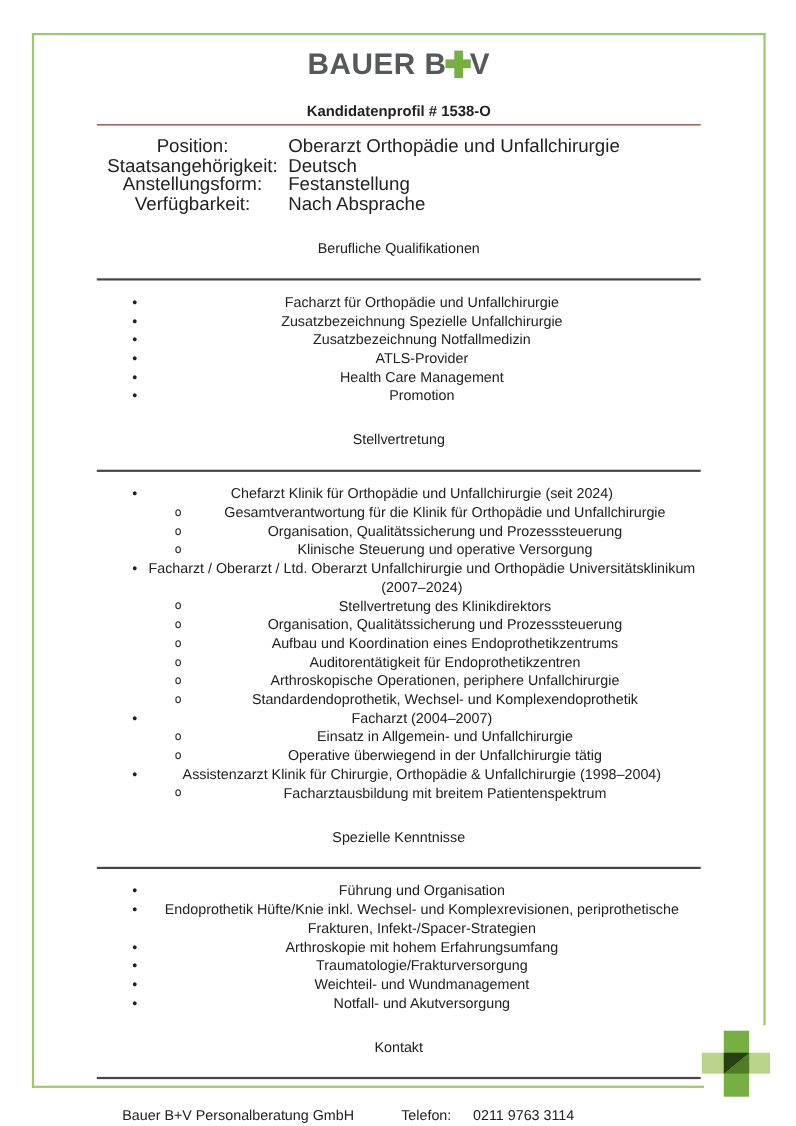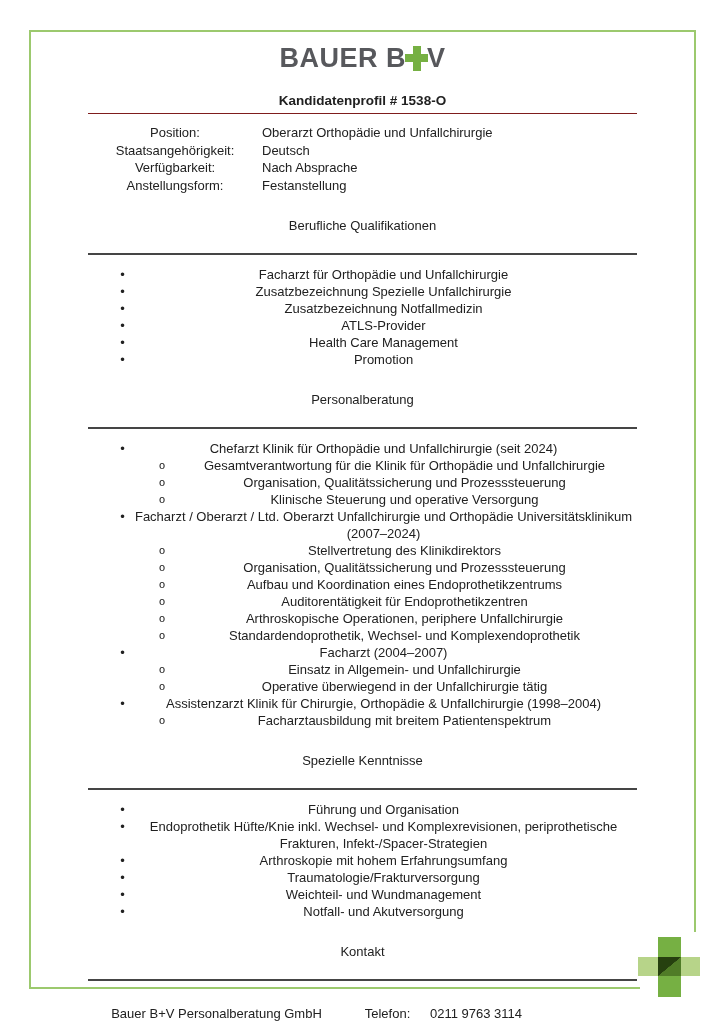--- a/index.html
+++ b/index.html
@@ -27,21 +27,21 @@
   .logo-plus{position:relative;width:23px;height:25px;margin:0 -1px;display:inline-block;}
   .logo-plus .pv{position:absolute;left:7.5px;top:0;width:8px;height:25px;background:#76b043;}
   .logo-plus .ph{position:absolute;left:0;top:8.5px;width:23px;height:8px;background:#76b043;}
   
   .doc-title{margin-top:15px;font-size:13.5px;font-weight:bold;padding-bottom:5px;
              border-bottom:1px solid #7f1d1d;}
   .section{margin-top:24px;}
   .section-heading{font-size:13px;padding-bottom:20px;border-bottom:2px solid #454545;}
   
   .profile-table{margin-top:10px;}
-  .profile-row{display:flex;line-height:17.5px;font-size:13px;}
+  .profile-row{display:flex;line-height:17.5px;font-size:17px;}
   .profile-row .plabel{width:174px;flex:none;}
   
   .bullet-list{margin-top:11px;}
   .li{display:flex;font-size:13px;line-height:17px;}
   .li .marker{flex:none;width:15px;margin-left:27px;font-size:13px;}
   .li.lvl2 .marker{margin-left:64px;width:20px;font-family:"DejaVu Sans Mono",monospace;font-size:11px;}
   .li .txt{flex:1;}
   
   .contact-grid{margin-top:24px;display:flex;font-size:13px;line-height:17.5px;}
   .company{width:257px;flex:none;}
@@ -82,28 +82,28 @@
         <span class="plabel">Position:</span>
         <span class="pvalue">Oberarzt Orthopädie und Unfallchirurgie</span>
       </div>
 
       <div class="profile-row">
         <span class="plabel">Staatsangehörigkeit:</span>
         <span class="pvalue">Deutsch</span>
       </div>
 
       <div class="profile-row">
+        <span class="plabel">Anstellungsform:</span>
+        <span class="pvalue">Festanstellung</span>
+      </div>
+
+      <div class="profile-row">
         <span class="plabel">Verfügbarkeit:</span>
         <span class="pvalue">Nach Absprache</span>
       </div>
-
-      <div class="profile-row">
-        <span class="plabel">Anstellungsform:</span>
-        <span class="pvalue">Festanstellung</span>
-      </div>
     </div>
 
   <div class="section">
     <div class="section-heading">Berufliche Qualifikationen</div>
     <div class="bullet-list">
 
         <div class="li">
           <span class="marker">•</span>
           <span class="txt">Facharzt für Orthopädie und Unfallchirurgie</span>
         </div>
@@ -129,21 +129,21 @@
         </div>
 
         <div class="li">
           <span class="marker">•</span>
           <span class="txt">Promotion</span>
         </div>
       </div>
   </div>
 
   <div class="section">
-    <div class="section-heading">Personalberatung</div>
+    <div class="section-heading">Stellvertretung</div>
     <div class="bullet-list">
 
         <div class="li">
           <span class="marker">•</span>
           <span class="txt">Chefarzt Klinik für Orthopädie und Unfallchirurgie (seit 2024)</span>
         </div>
 
         <div class="li lvl2">
           <span class="marker">o</span>
           <span class="txt">Gesamtverantwortung für die Klinik für Orthopädie und Unfallchirurgie</span>

